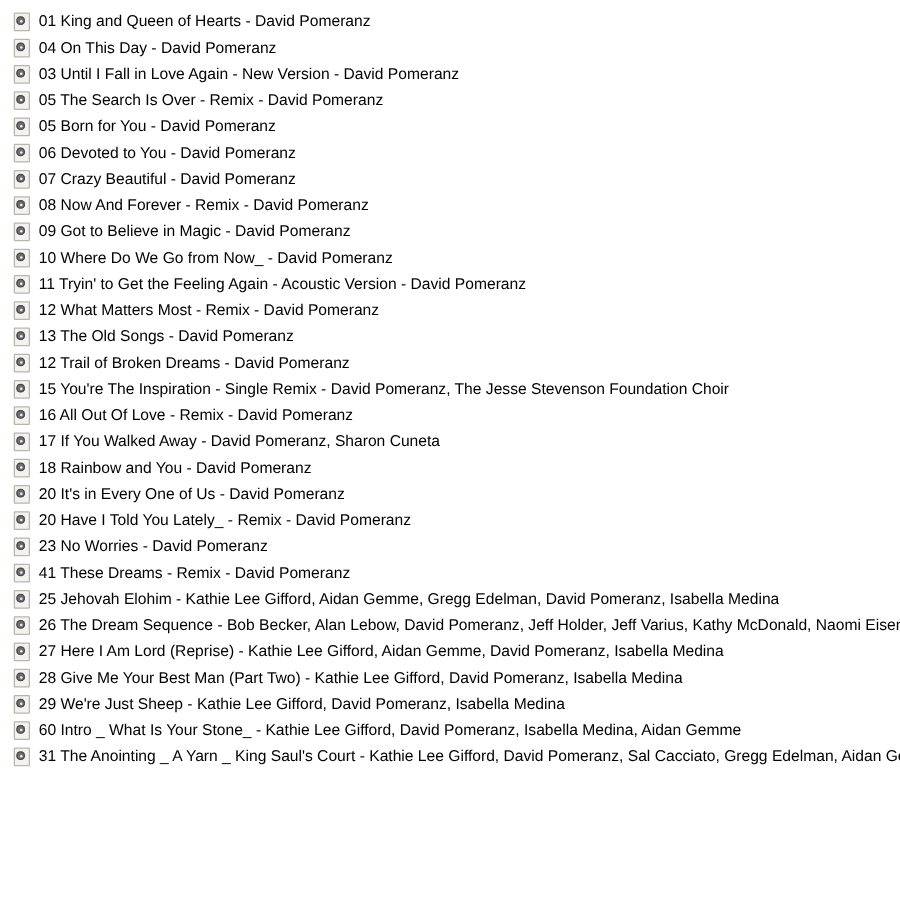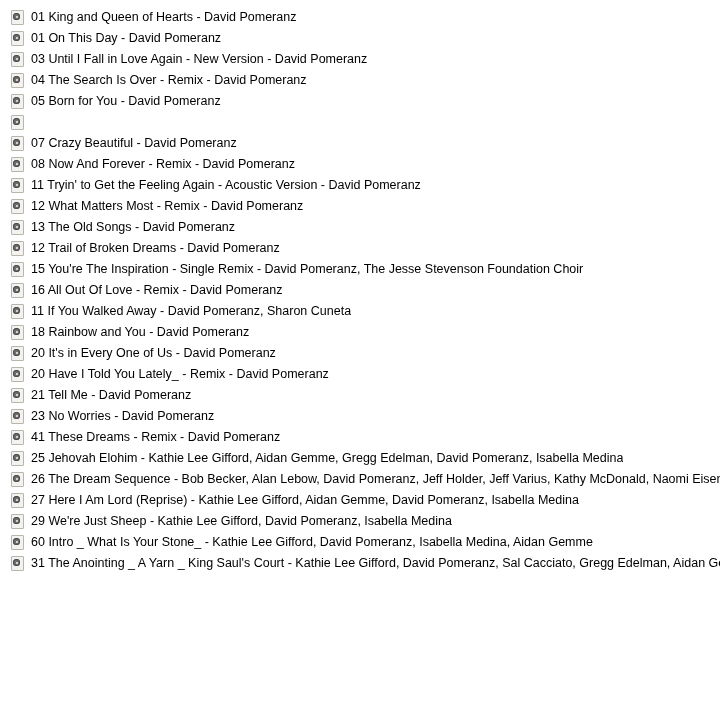--- a/index.html
+++ b/index.html
@@ -68,44 +68,53 @@
 </head>
 <body>
 
 <div class="file-list">
     <div class="file-row">
       <span class="file-icon"></span>
       <span class="file-name">01 King and Queen of Hearts - David Pomeranz</span>
     </div>
     <div class="file-row">
       <span class="file-icon"></span>
-      <span class="file-name">01 On This Day - David Pomeranz</span>
+      <span class="file-name">04 On This Day - David Pomeranz</span>
     </div>
     <div class="file-row">
       <span class="file-icon"></span>
       <span class="file-name">03 Until I Fall in Love Again - New Version - David Pomeranz</span>
     </div>
     <div class="file-row">
       <span class="file-icon"></span>
-      <span class="file-name">04 The Search Is Over - Remix - David Pomeranz</span>
+      <span class="file-name">05 The Search Is Over - Remix - David Pomeranz</span>
     </div>
     <div class="file-row">
       <span class="file-icon"></span>
       <span class="file-name">05 Born for You - David Pomeranz</span>
     </div>
     <div class="file-row">
       <span class="file-icon"></span>
+      <span class="file-name">06 Devoted to You - David Pomeranz</span>
     </div>
     <div class="file-row">
       <span class="file-icon"></span>
       <span class="file-name">07 Crazy Beautiful - David Pomeranz</span>
     </div>
     <div class="file-row">
       <span class="file-icon"></span>
       <span class="file-name">08 Now And Forever - Remix - David Pomeranz</span>
+    </div>
+    <div class="file-row">
+      <span class="file-icon"></span>
+      <span class="file-name">09 Got to Believe in Magic - David Pomeranz</span>
+    </div>
+    <div class="file-row">
+      <span class="file-icon"></span>
+      <span class="file-name">10 Where Do We Go from Now_ - David Pomeranz</span>
     </div>
     <div class="file-row">
       <span class="file-icon"></span>
       <span class="file-name">11 Tryin' to Get the Feeling Again - Acoustic Version - David Pomeranz</span>
     </div>
     <div class="file-row">
       <span class="file-icon"></span>
       <span class="file-name">12 What Matters Most - Remix - David Pomeranz</span>
     </div>
     <div class="file-row">
@@ -119,37 +128,33 @@
     <div class="file-row">
       <span class="file-icon"></span>
       <span class="file-name">15 You're The Inspiration - Single Remix - David Pomeranz, The Jesse Stevenson Foundation Choir</span>
     </div>
     <div class="file-row">
       <span class="file-icon"></span>
       <span class="file-name">16 All Out Of Love - Remix - David Pomeranz</span>
     </div>
     <div class="file-row">
       <span class="file-icon"></span>
-      <span class="file-name">11 If You Walked Away - David Pomeranz, Sharon Cuneta</span>
+      <span class="file-name">17 If You Walked Away - David Pomeranz, Sharon Cuneta</span>
     </div>
     <div class="file-row">
       <span class="file-icon"></span>
       <span class="file-name">18 Rainbow and You - David Pomeranz</span>
     </div>
     <div class="file-row">
       <span class="file-icon"></span>
       <span class="file-name">20 It's in Every One of Us - David Pomeranz</span>
     </div>
     <div class="file-row">
       <span class="file-icon"></span>
       <span class="file-name">20 Have I Told You Lately_ - Remix - David Pomeranz</span>
-    </div>
-    <div class="file-row">
-      <span class="file-icon"></span>
-      <span class="file-name">21 Tell Me - David Pomeranz</span>
     </div>
     <div class="file-row">
       <span class="file-icon"></span>
       <span class="file-name">23 No Worries - David Pomeranz</span>
     </div>
     <div class="file-row">
       <span class="file-icon"></span>
       <span class="file-name">41 These Dreams - Remix - David Pomeranz</span>
     </div>
     <div class="file-row">
@@ -159,20 +164,24 @@
     <div class="file-row">
       <span class="file-icon"></span>
       <span class="file-name">26 The Dream Sequence - Bob Becker, Alan Lebow, David Pomeranz, Jeff Holder, Jeff Varius, Kathy McDonald, Naomi Eisenberg, Rich</span>
     </div>
     <div class="file-row">
       <span class="file-icon"></span>
       <span class="file-name">27 Here I Am Lord (Reprise) - Kathie Lee Gifford, Aidan Gemme, David Pomeranz, Isabella Medina</span>
     </div>
     <div class="file-row">
       <span class="file-icon"></span>
+      <span class="file-name">28 Give Me Your Best Man (Part Two) - Kathie Lee Gifford, David Pomeranz, Isabella Medina</span>
+    </div>
+    <div class="file-row">
+      <span class="file-icon"></span>
       <span class="file-name">29 We're Just Sheep - Kathie Lee Gifford, David Pomeranz, Isabella Medina</span>
     </div>
     <div class="file-row">
       <span class="file-icon"></span>
       <span class="file-name">60 Intro _ What Is Your Stone_ - Kathie Lee Gifford, David Pomeranz, Isabella Medina, Aidan Gemme</span>
     </div>
     <div class="file-row">
       <span class="file-icon"></span>
       <span class="file-name">31 The Anointing _ A Yarn _ King Saul's Court - Kathie Lee Gifford, David Pomeranz, Sal Cacciato, Gregg Edelman, Aidan Gemme</span>
     </div>

